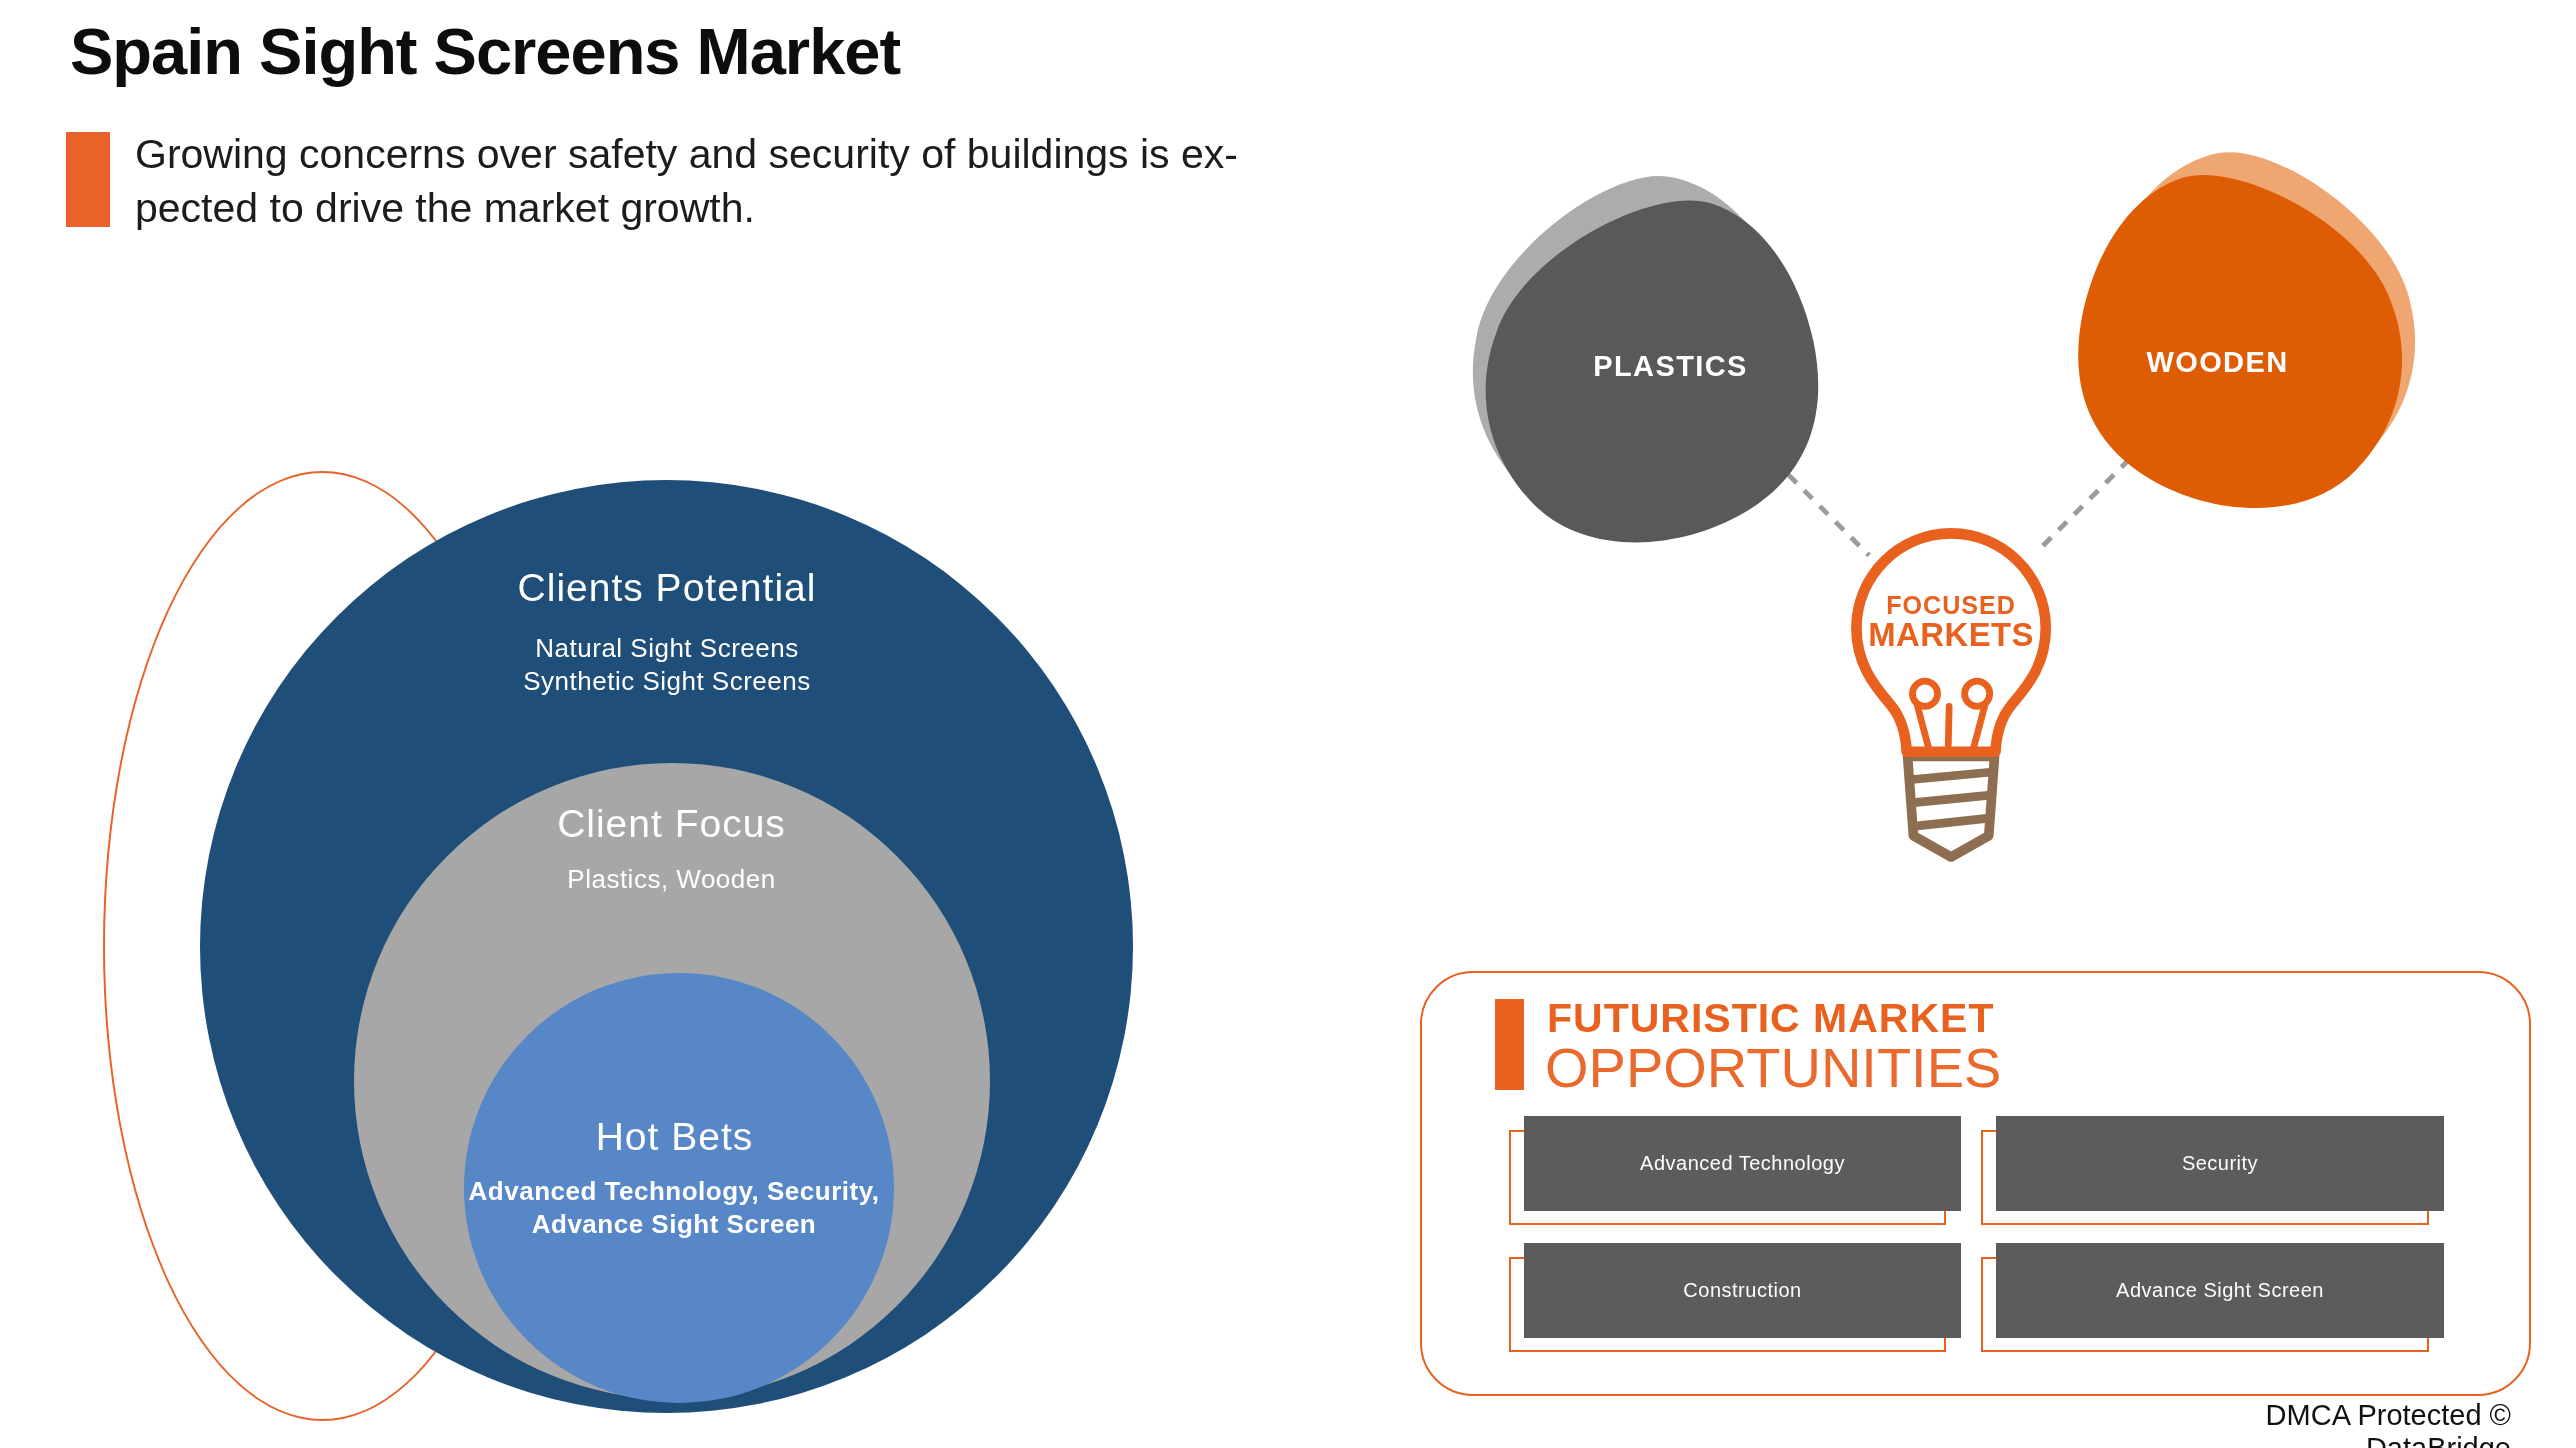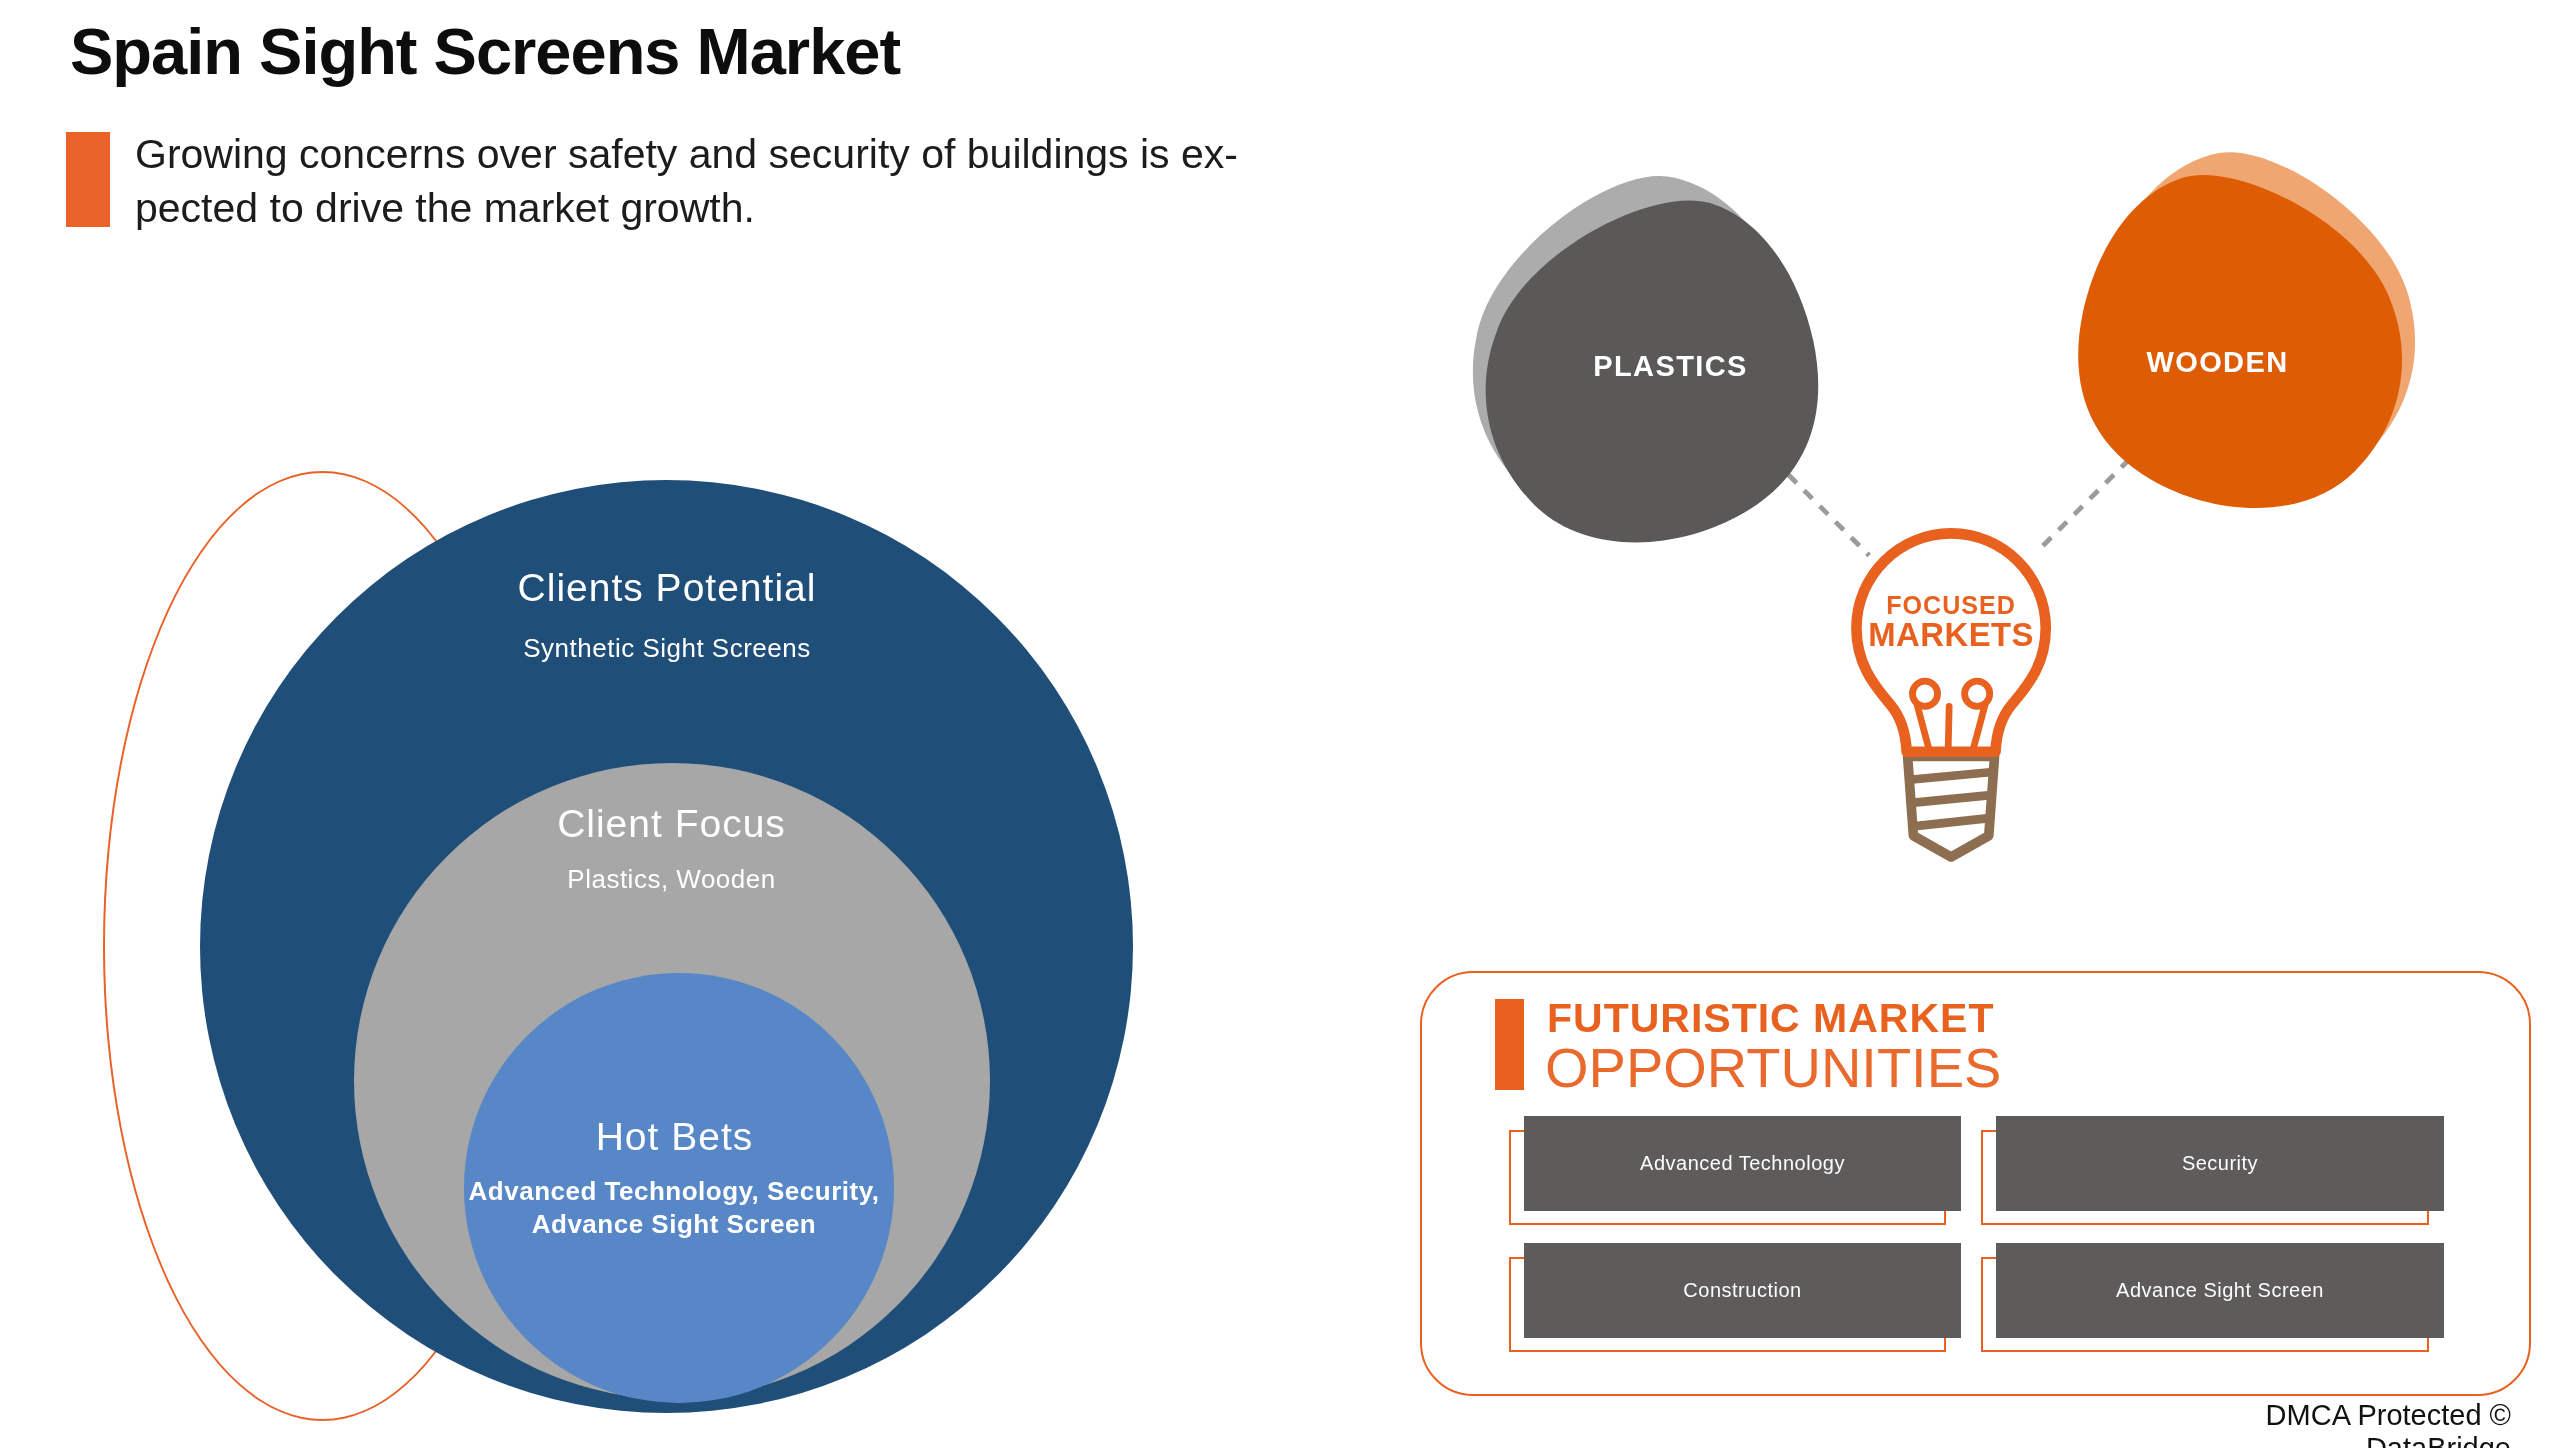--- a/index.html
+++ b/index.html
@@ -66,20 +66,21 @@
   <div>pected to drive the market growth.</div>
 </div>
 
 <div class="abs orange-ellipse"></div>
 <div class="abs ring ring-navy"></div>
 <div class="abs ring ring-gray"></div>
 <div class="abs ring ring-blue"></div>
 
 <div class="abs ring-label lbl-clients">Clients Potential</div>
 <div class="abs ring-items items-clients">
+  <div>Natural Sight Screens</div>
   <div>Synthetic Sight Screens</div>
 </div>
 
 <div class="abs ring-label lbl-focus">Client Focus</div>
 <div class="abs ring-items items-focus">
   <div>Plastics, Wooden</div>
 </div>
 
 <div class="abs ring-label lbl-hot">Hot Bets</div>
 <div class="abs ring-items items-hot">

